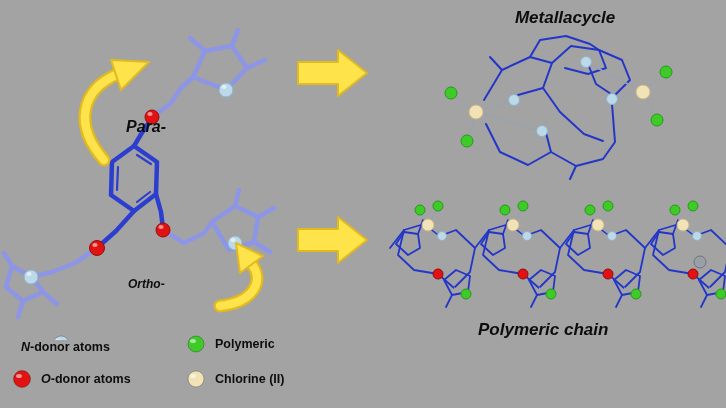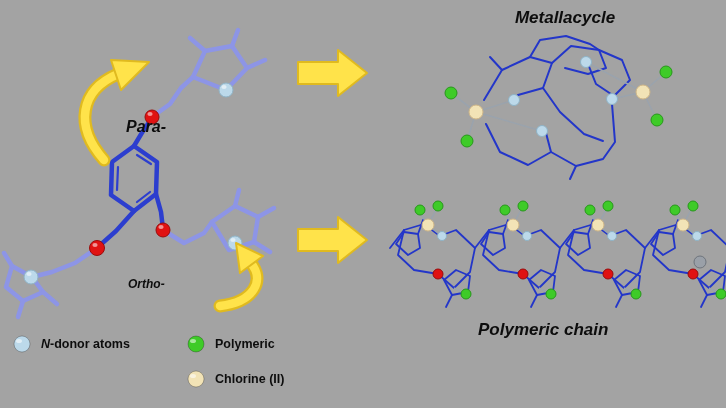--- a/index.html
+++ b/index.html
@@ -169,28 +169,35 @@
       <use href="#polyUnit" x="645" y="200"></use>
       <circle class="atom-gray" cx="700" cy="262" r="6"></circle>
     </g>
   </svg>
 
   <div class="lbl lbl-metallacycle">Metallacycle</div>
   <div class="lbl lbl-polychain">Polymeric chain</div>
   <div class="lbl lbl-para">Para-</div>
   <div class="lbl lbl-ortho">Ortho-</div>
 
-  <div class="legend-row" style="left:12px;top:334px;">
+  <div class="legend-row" style="left:12px;top:334px;flex-direction:column;">
     <svg width="20" height="20">
       <circle cx="10" cy="10" r="8" stroke="rgba(0,0,0,0.25)" fill="#bcd9ea"></circle>
       <ellipse class="shine" cx="7" cy="7" rx="3" ry="2"></ellipse>
     </svg>
     <span class="legend-text"><i>N</i><span>-donor atoms</span></span>
   </div>
 
+  <div class="legend-row" style="left:12px;top:369px;">
+    <svg width="20" height="20">
+      <circle cx="10" cy="10" r="8.5" stroke="rgba(0,0,0,0.25)" fill="#e01212"></circle>
+      <ellipse class="shine" cx="7" cy="7" rx="3" ry="2"></ellipse>
+    </svg>
+    <span class="legend-text"><i>O</i><span>-donor atoms</span></span>
+  </div>
 
   <div class="legend-row" style="left:186px;top:334px;">
     <svg width="20" height="20">
       <circle cx="10" cy="10" r="8" stroke="rgba(0,0,0,0.25)" fill="#3ecb28"></circle>
       <ellipse class="shine" cx="7" cy="7" rx="3" ry="2"></ellipse>
     </svg>
     <span class="legend-text"><i></i><span>Polymeric</span></span>
   </div>
 
   <div class="legend-row" style="left:186px;top:369px;">

